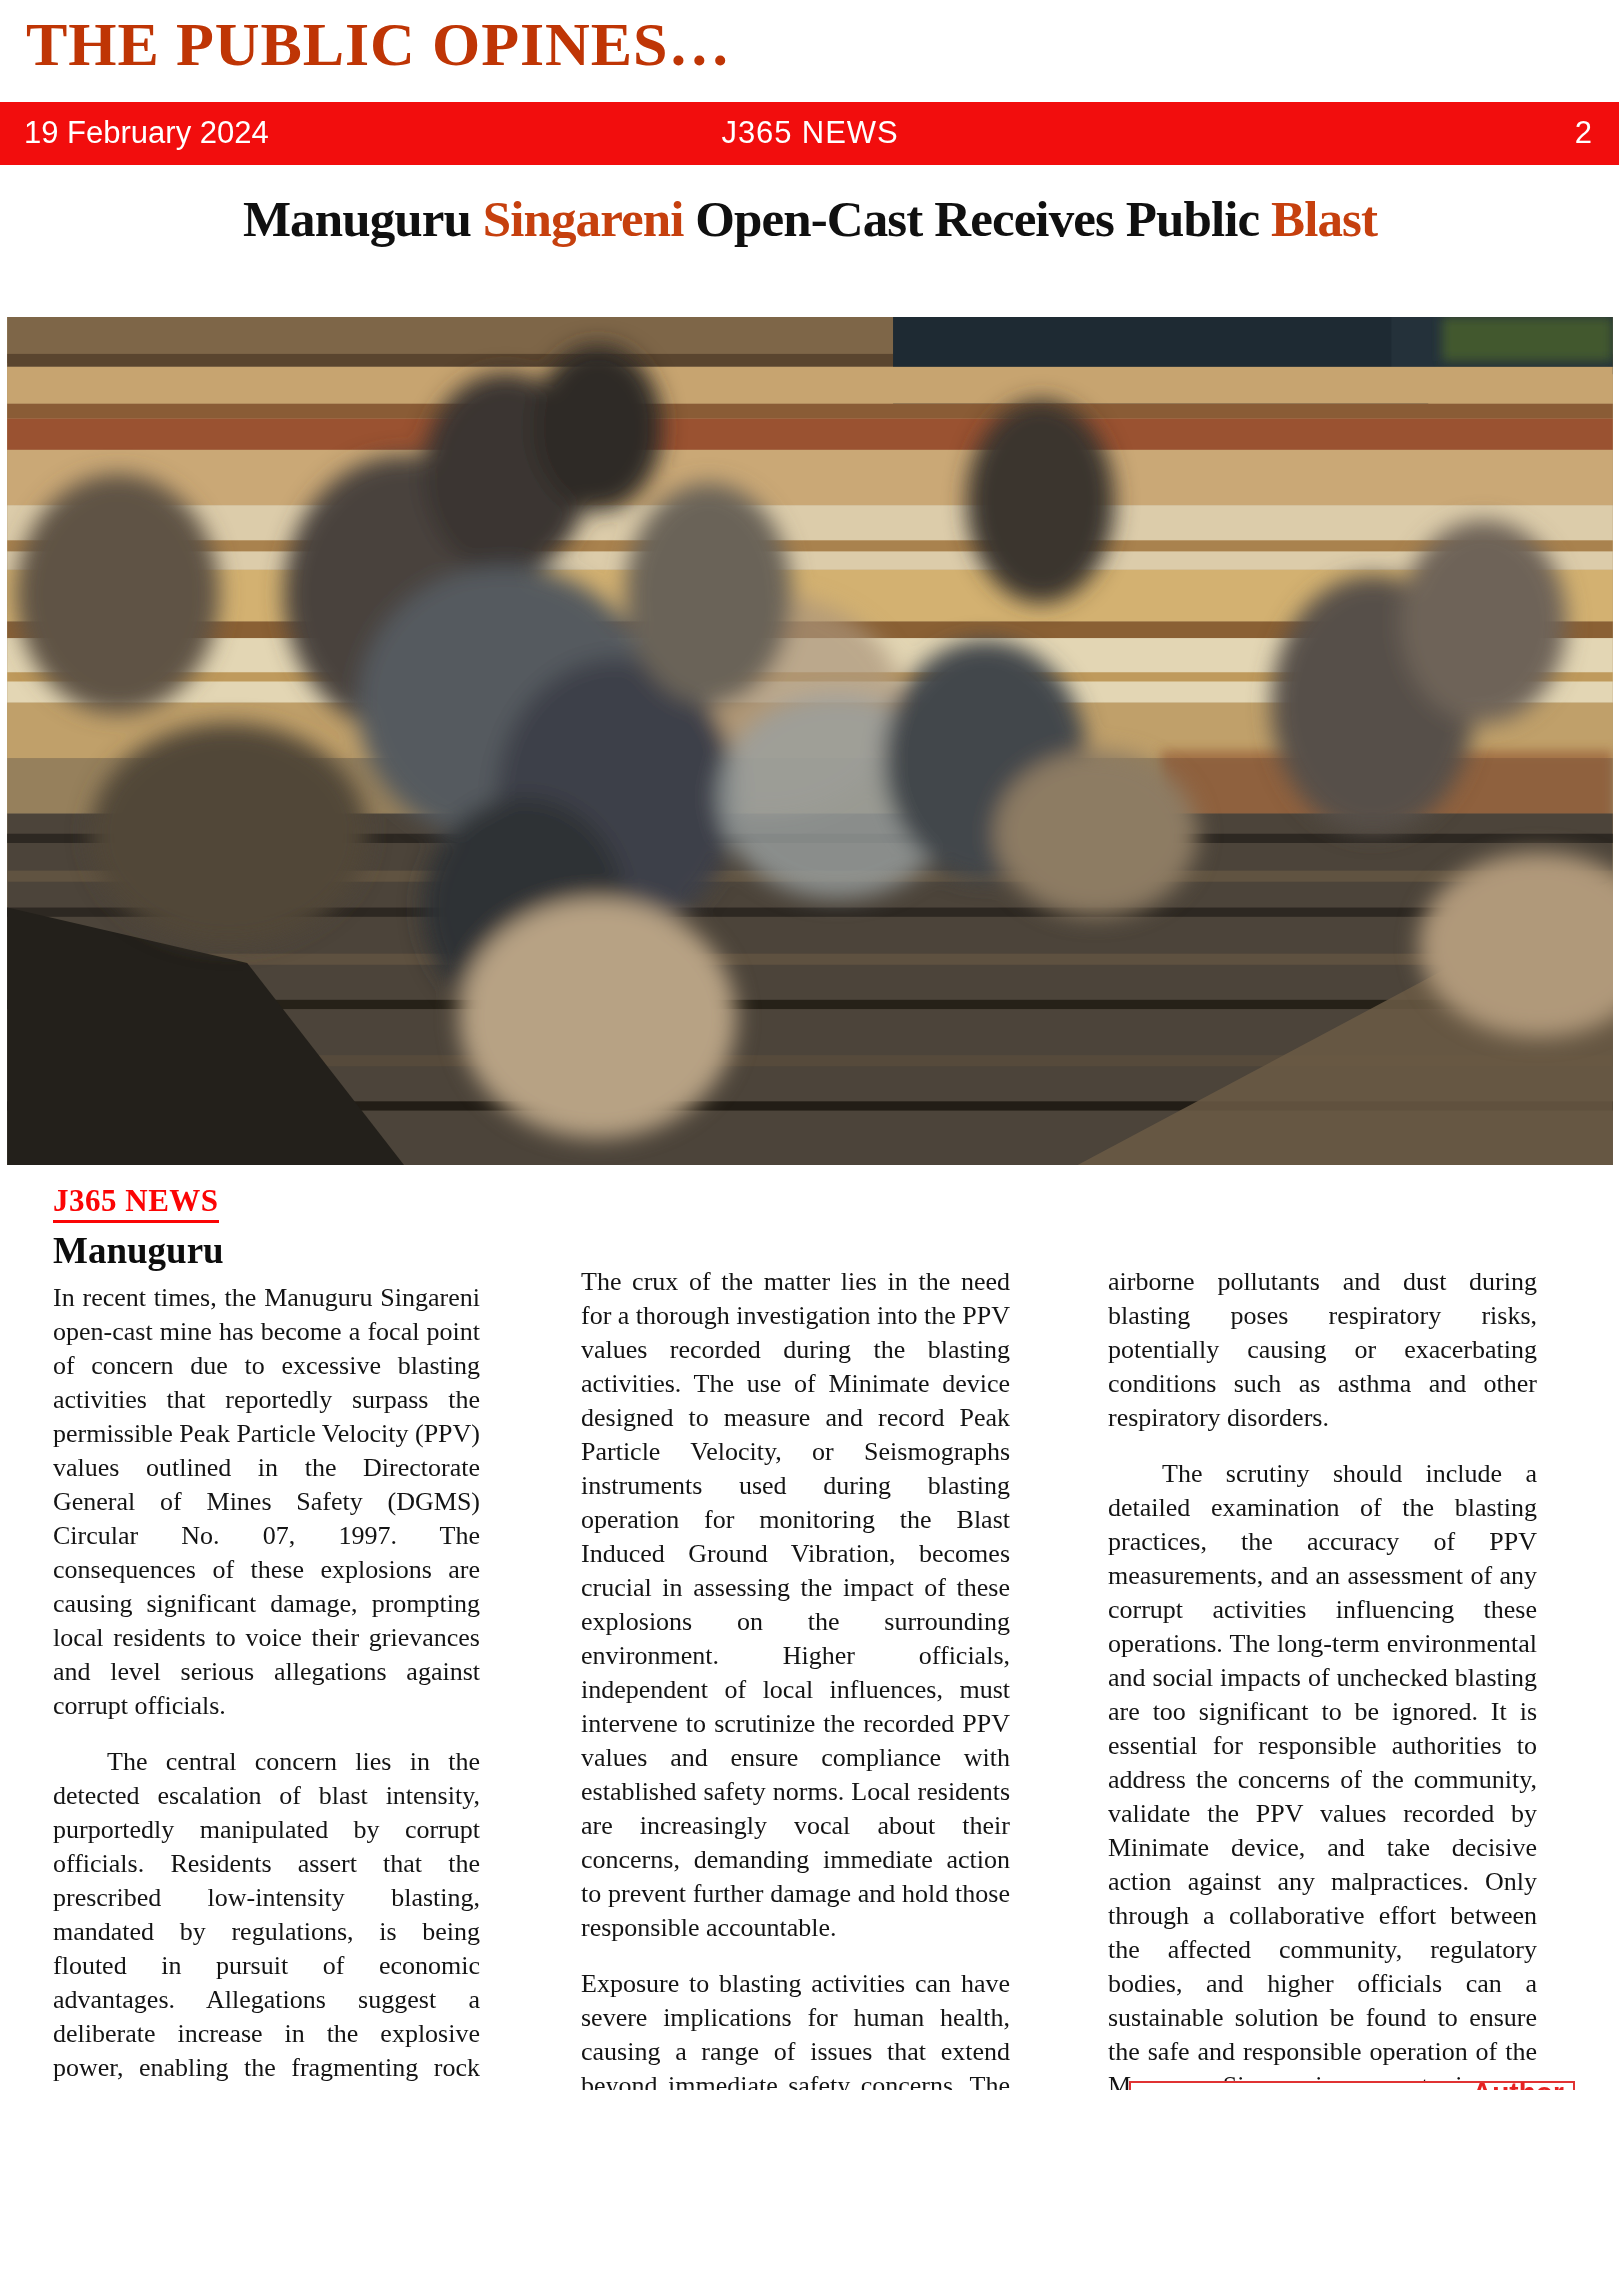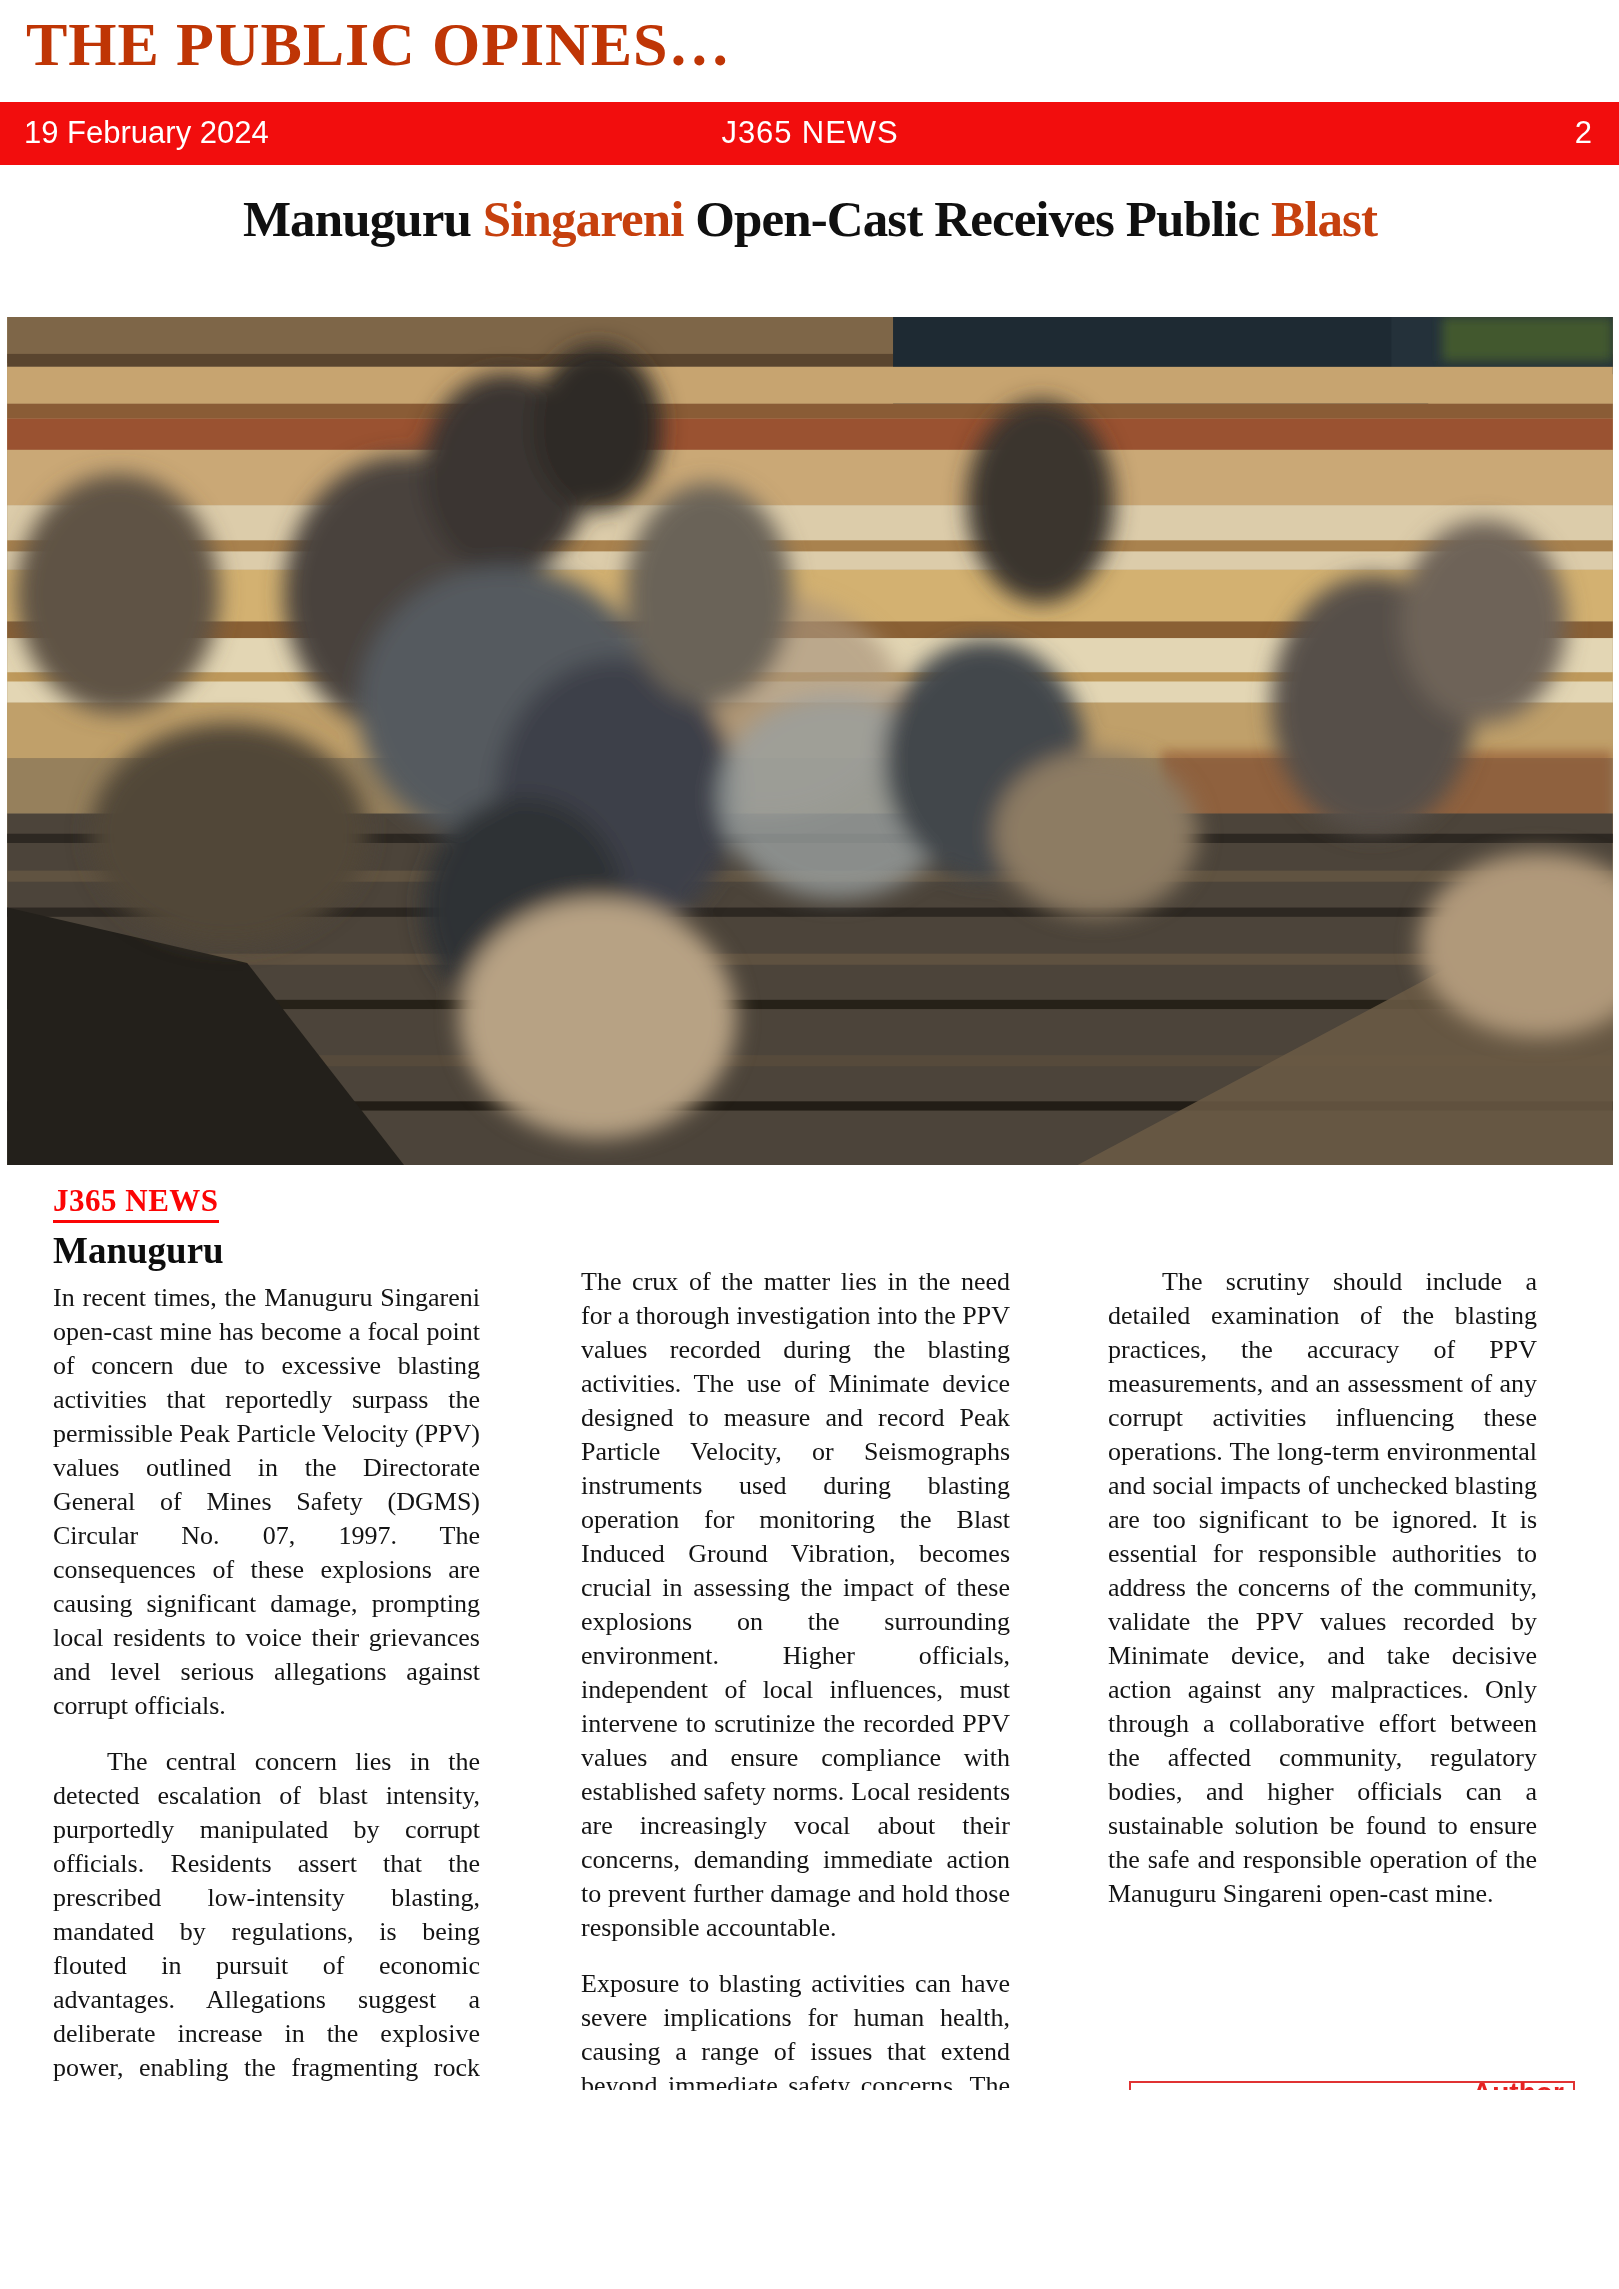--- a/index.html
+++ b/index.html
@@ -222,20 +222,21 @@
     <p>In recent times, the Manuguru Singareni open-cast mine has become a focal point of concern due to excessive blasting activities that reportedly surpass the permissible Peak Particle Velocity (PPV) values outlined in the Directorate General of Mines Safety (DGMS) Circular No. 07, 1997. The consequences of these explosions are causing significant damage, prompting local residents to voice their grievances and level serious allegations against corrupt officials.</p>
     <p class="indent">The central concern lies in the detected escalation of blast intensity, purportedly manipulated by corrupt officials. Residents assert that the prescribed low-intensity blasting, mandated by regulations, is being flouted in pursuit of economic advantages. Allegations suggest a deliberate increase in the explosive power, enabling the fragmenting rock into smaller chunks for economic gains, deviating from the standard blasting procedure that yields larger chunks. This questionable practice not only inflicts environmental harm but also contributes to structural damage in the surrounding area.</p>
   </div>
 
   <div class="col col2">
     <p>The crux of the matter lies in the need for a thorough investigation into the PPV values recorded during the blasting activities. The use of Minimate device designed to measure and record Peak Particle Velocity, or Seismographs instruments used during blasting operation for monitoring the Blast Induced Ground Vibration, becomes crucial in assessing the impact of these explosions on the surrounding environment. Higher officials, independent of local influences, must intervene to scrutinize the recorded PPV values and ensure compliance with established safety norms. Local residents are increasingly vocal about their concerns, demanding immediate action to prevent further damage and hold those responsible accountable.</p>
     <p>Exposure to blasting activities can have severe implications for human health, causing a range of issues that extend beyond immediate safety concerns. The loud and sudden noise generated by blasts can lead to hearing damage, impacting both short-term and long-term auditory health. Additionally, the release of</p>
   </div>
 
   <div class="col col3">
+    <p>airborne pollutants and dust during blasting poses respiratory risks, potentially causing or exacerbating conditions such as asthma and other respiratory disorders.</p>
     <p class="indent">The scrutiny should include a detailed examination of the blasting practices, the accuracy of PPV measurements, and an assessment of any corrupt activities influencing these operations. The long-term environmental and social impacts of unchecked blasting are too significant to be ignored. It is essential for responsible authorities to address the concerns of the community, validate the PPV values recorded by Minimate device, and take decisive action against any malpractices. Only through a collaborative effort between the affected community, regulatory bodies, and higher officials can a sustainable solution be found to ensure the safe and responsible operation of the Manuguru Singareni open-cast mine.</p>
   </div>
 
   <div class="author-box">
     <div class="author-photo">
       <svg width="210" height="177" viewBox="0 0 227 192" xmlns="http://www.w3.org/2000/svg">
         <rect x="0" y="0" width="227" height="192" fill="#8db8d8"></rect>
         <g opacity="0.35">
           <rect x="18" y="0" width="12" height="192" fill="#6899bc"></rect>
           <rect x="58" y="0" width="10" height="192" fill="#a8ccе4"></rect>

